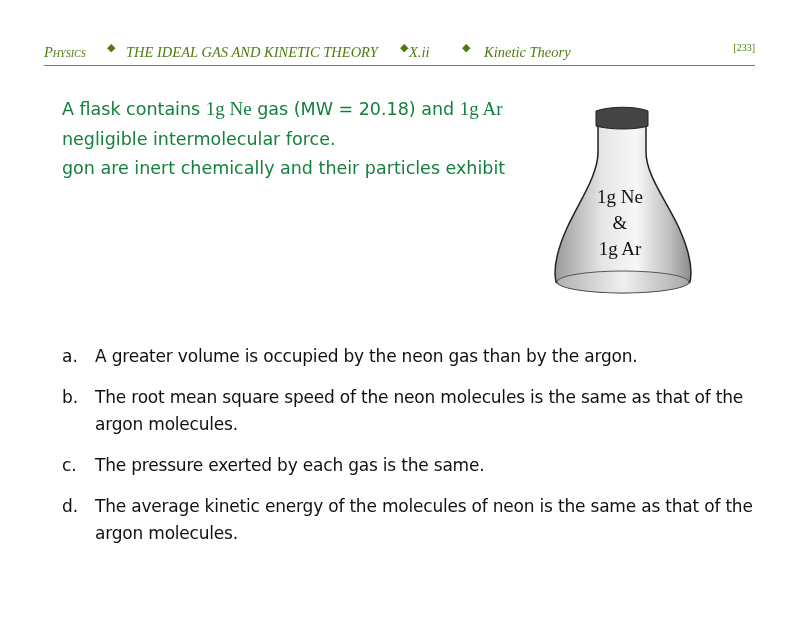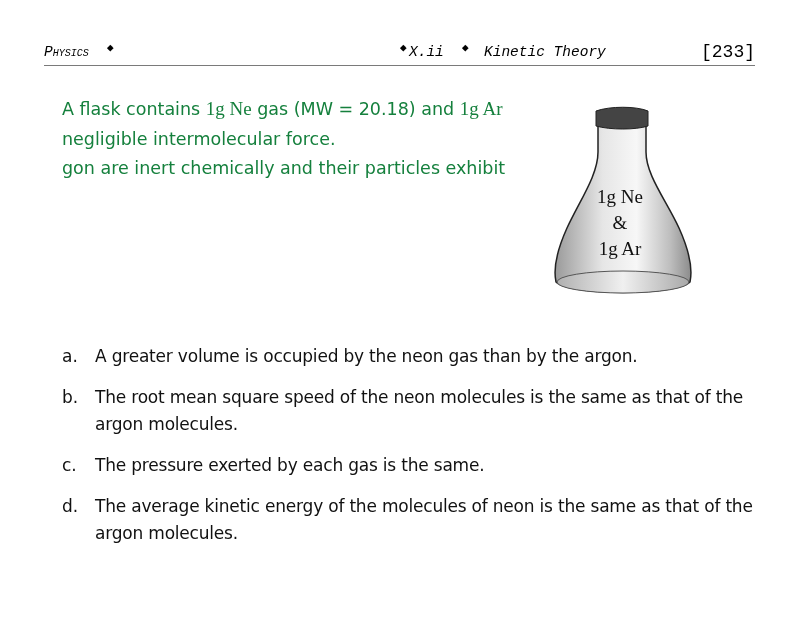--- a/index.html
+++ b/index.html
@@ -1,25 +1,25 @@
 <!DOCTYPE html>
 <html><head>
   <meta charset="utf-8">
   <style>
     html, body { margin: 0; padding: 0; background: #ffffff; }
     body { width: 800px; height: 617px; position: relative; overflow: hidden; color: #1a1a1a; }
     .header {
       position: absolute; left: 44px; top: 40px; width: 711px; height: 24px;
-      font-family: Liberation Mono, monospace; font-style: italic;
-      font-size: 14.5px; color: #000000;
+      font-family: Liberation Serif, serif; font-style: italic;
+      font-size: 14.5px; color: #4d7c0f;
     }
     .header .seg { position: absolute; top: 4px; white-space: nowrap; }
     .header .smallcaps { font-variant: small-caps; }
     .header .bullet { position: absolute; top: 1px; font-style: normal; font-size: 11px; }
-    .header .page { position: absolute; right: 0; top: 2px; font-style: normal; font-size: 18px; }
+    .header .page { position: absolute; right: 0; top: 2px; font-style: normal; font-size: 10px; }
     .rule { position: absolute; left: 44px; top: 65px; width: 711px; height: 0; border-top: 1.5px solid #7a7a7a; }
     .intro {
       position: absolute; left: 62px; top: 94px; width: 480px;
       font-family: "DejaVu Sans", sans-serif; font-size: 17.5px; line-height: 29.5px; color: #15803d;
     }
     .intro .serif { font-family: "Liberation Serif", "DejaVu Serif", serif; font-size: 19px; }
     .flask { position: absolute; left: 540px; top: 95px; width: 170px; height: 210px; }
     .flask-label {
       position: absolute; left: 588px; width: 64px; text-align: center;
       font-family: "Liberation Serif", "DejaVu Serif", serif; font-size: 19px; color: #111;
@@ -31,20 +31,21 @@
     .opt { position: relative; padding-left: 33px; line-height: 27px; margin-bottom: 14px; }
     .opt .letter { position: absolute; left: 0; top: 0; }
     .opt .text { display: block; letter-spacing: -0.2px; }
   </style>
 </head>
 <body>
 
 <div class="header">
   <span class="seg smallcaps" style="left:0">Physics</span>
   <span class="bullet" style="left:63px">◆</span>
+  <span class="seg" style="left:82px">THE IDEAL GAS AND KINETIC THEORY</span>
   <span class="bullet" style="left:356px">◆</span>
   <span class="seg" style="left:365px">X.ii</span>
   <span class="bullet" style="left:418px">◆</span>
   <span class="seg" style="left:440px">Kinetic Theory</span>
   <span class="page">[233]</span>
 </div>
 <div class="rule"></div>
 
 <div class="intro">
   <div>

